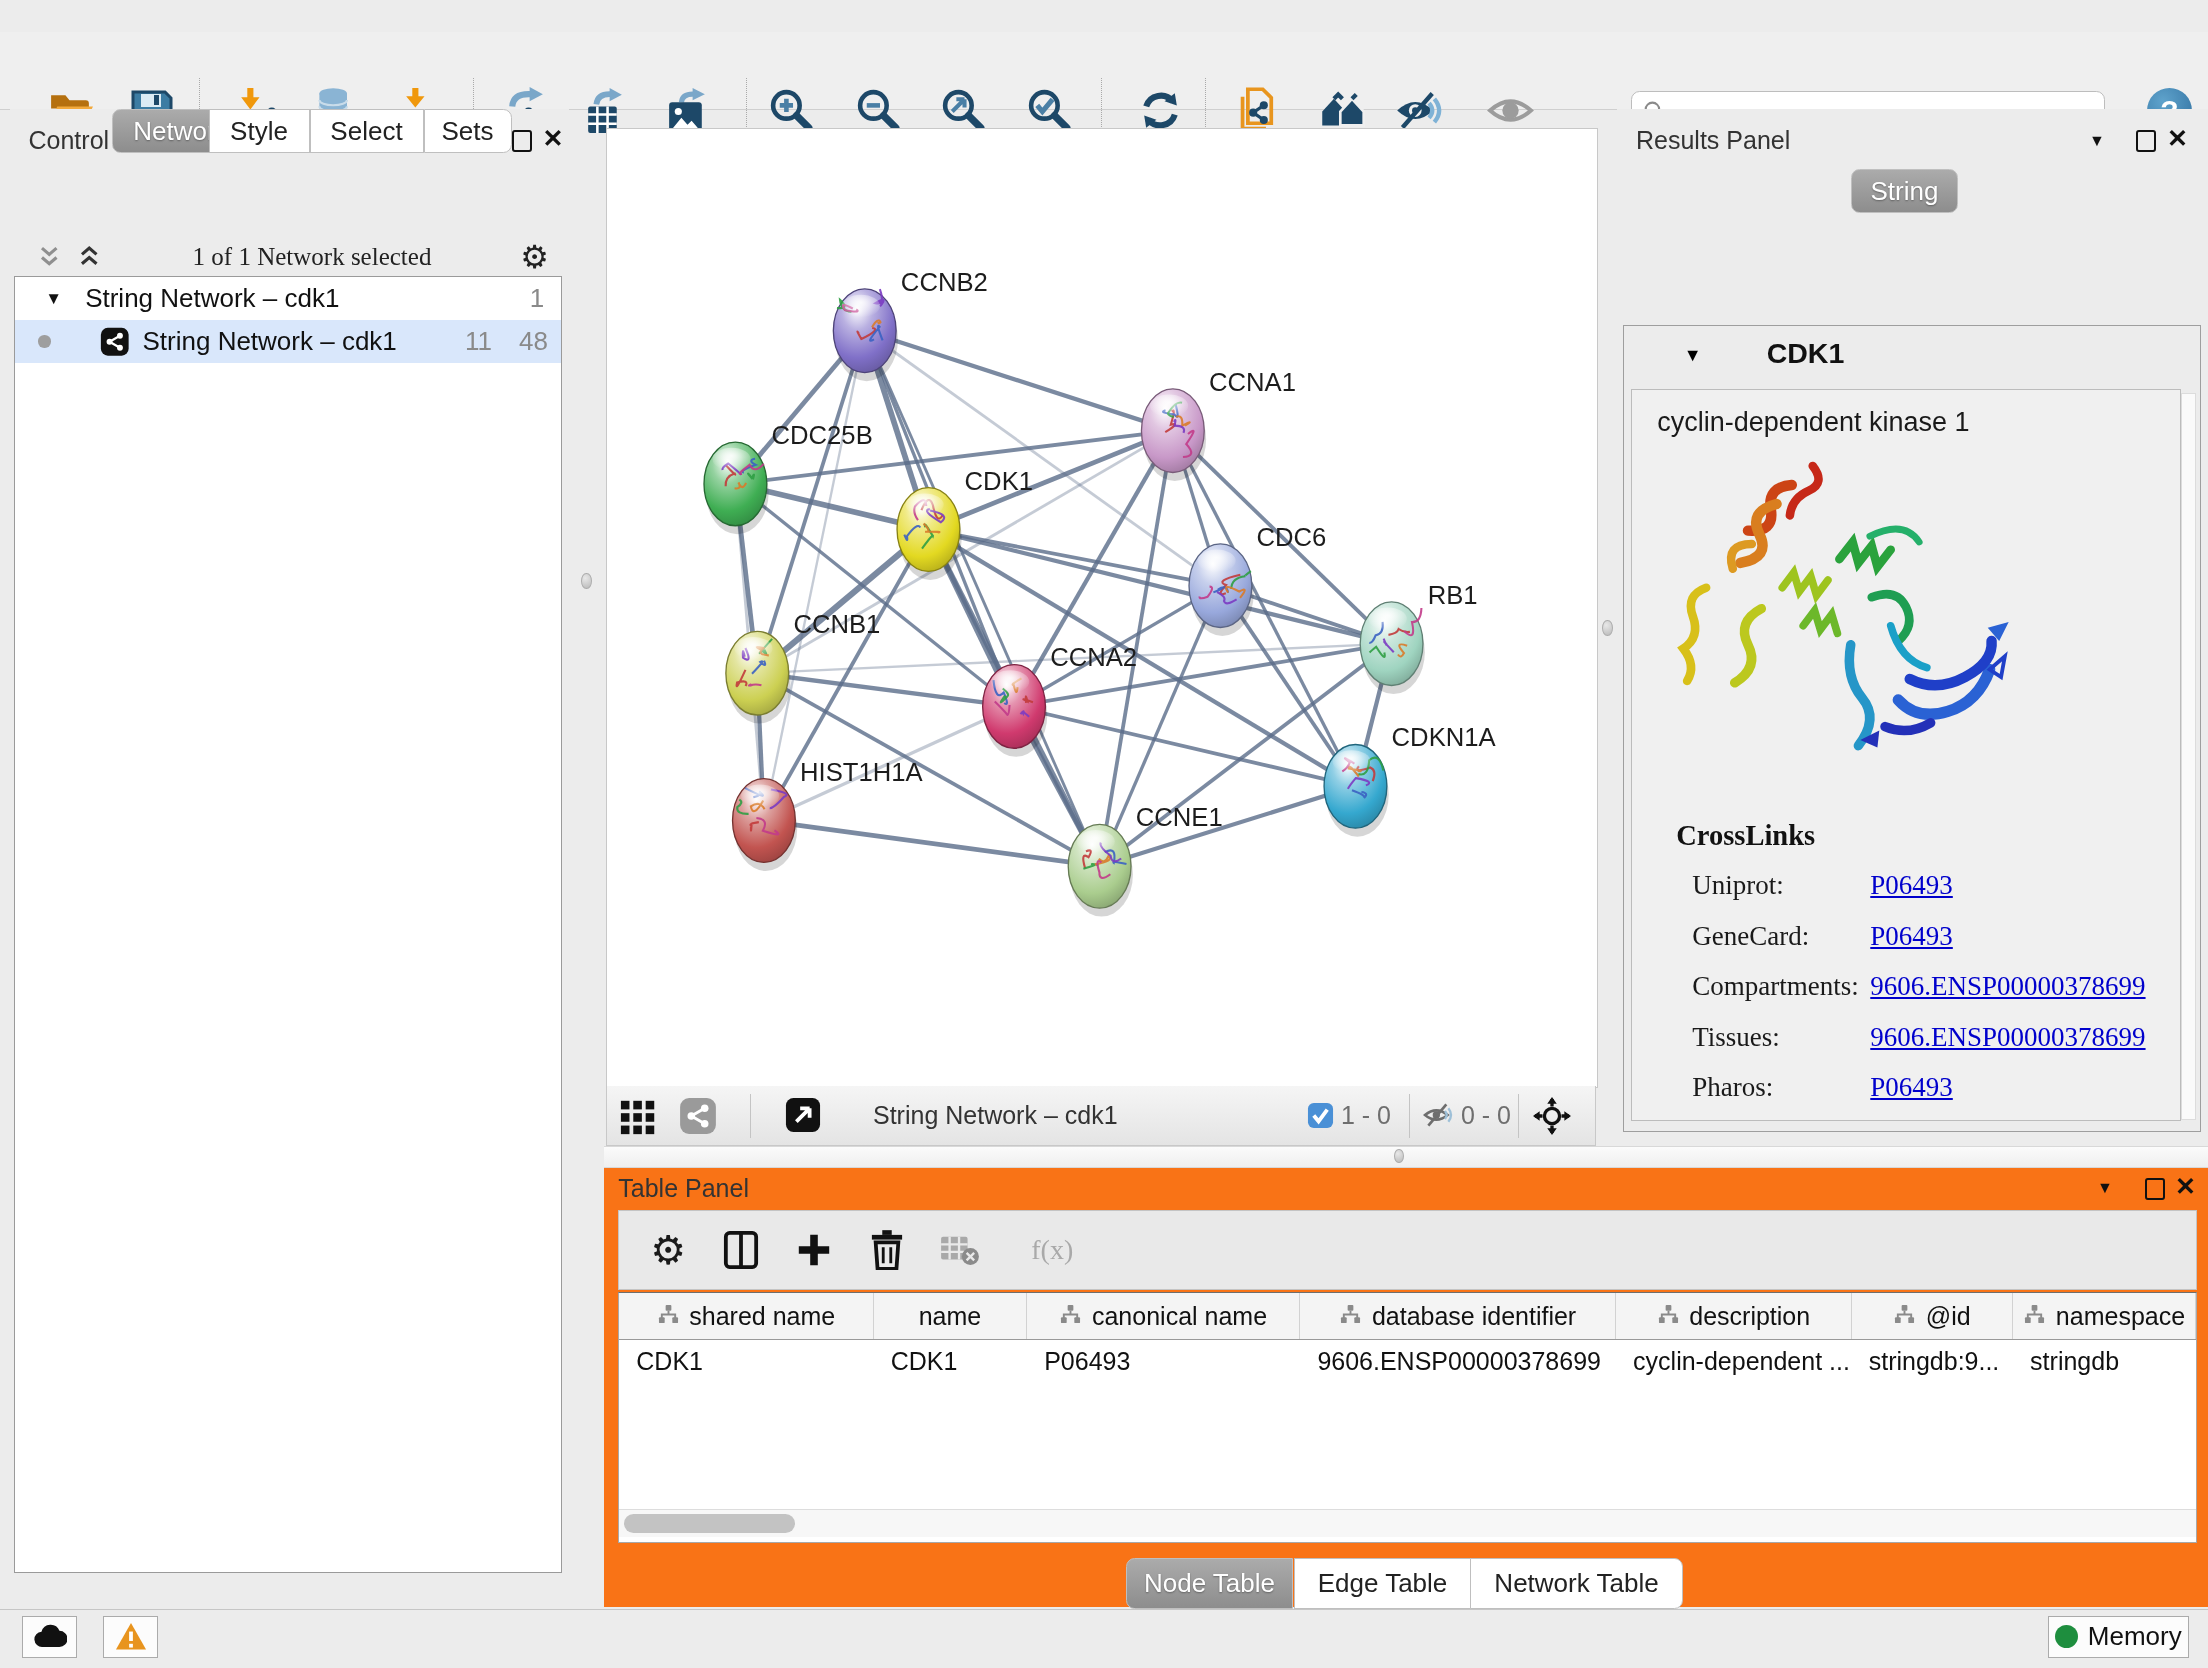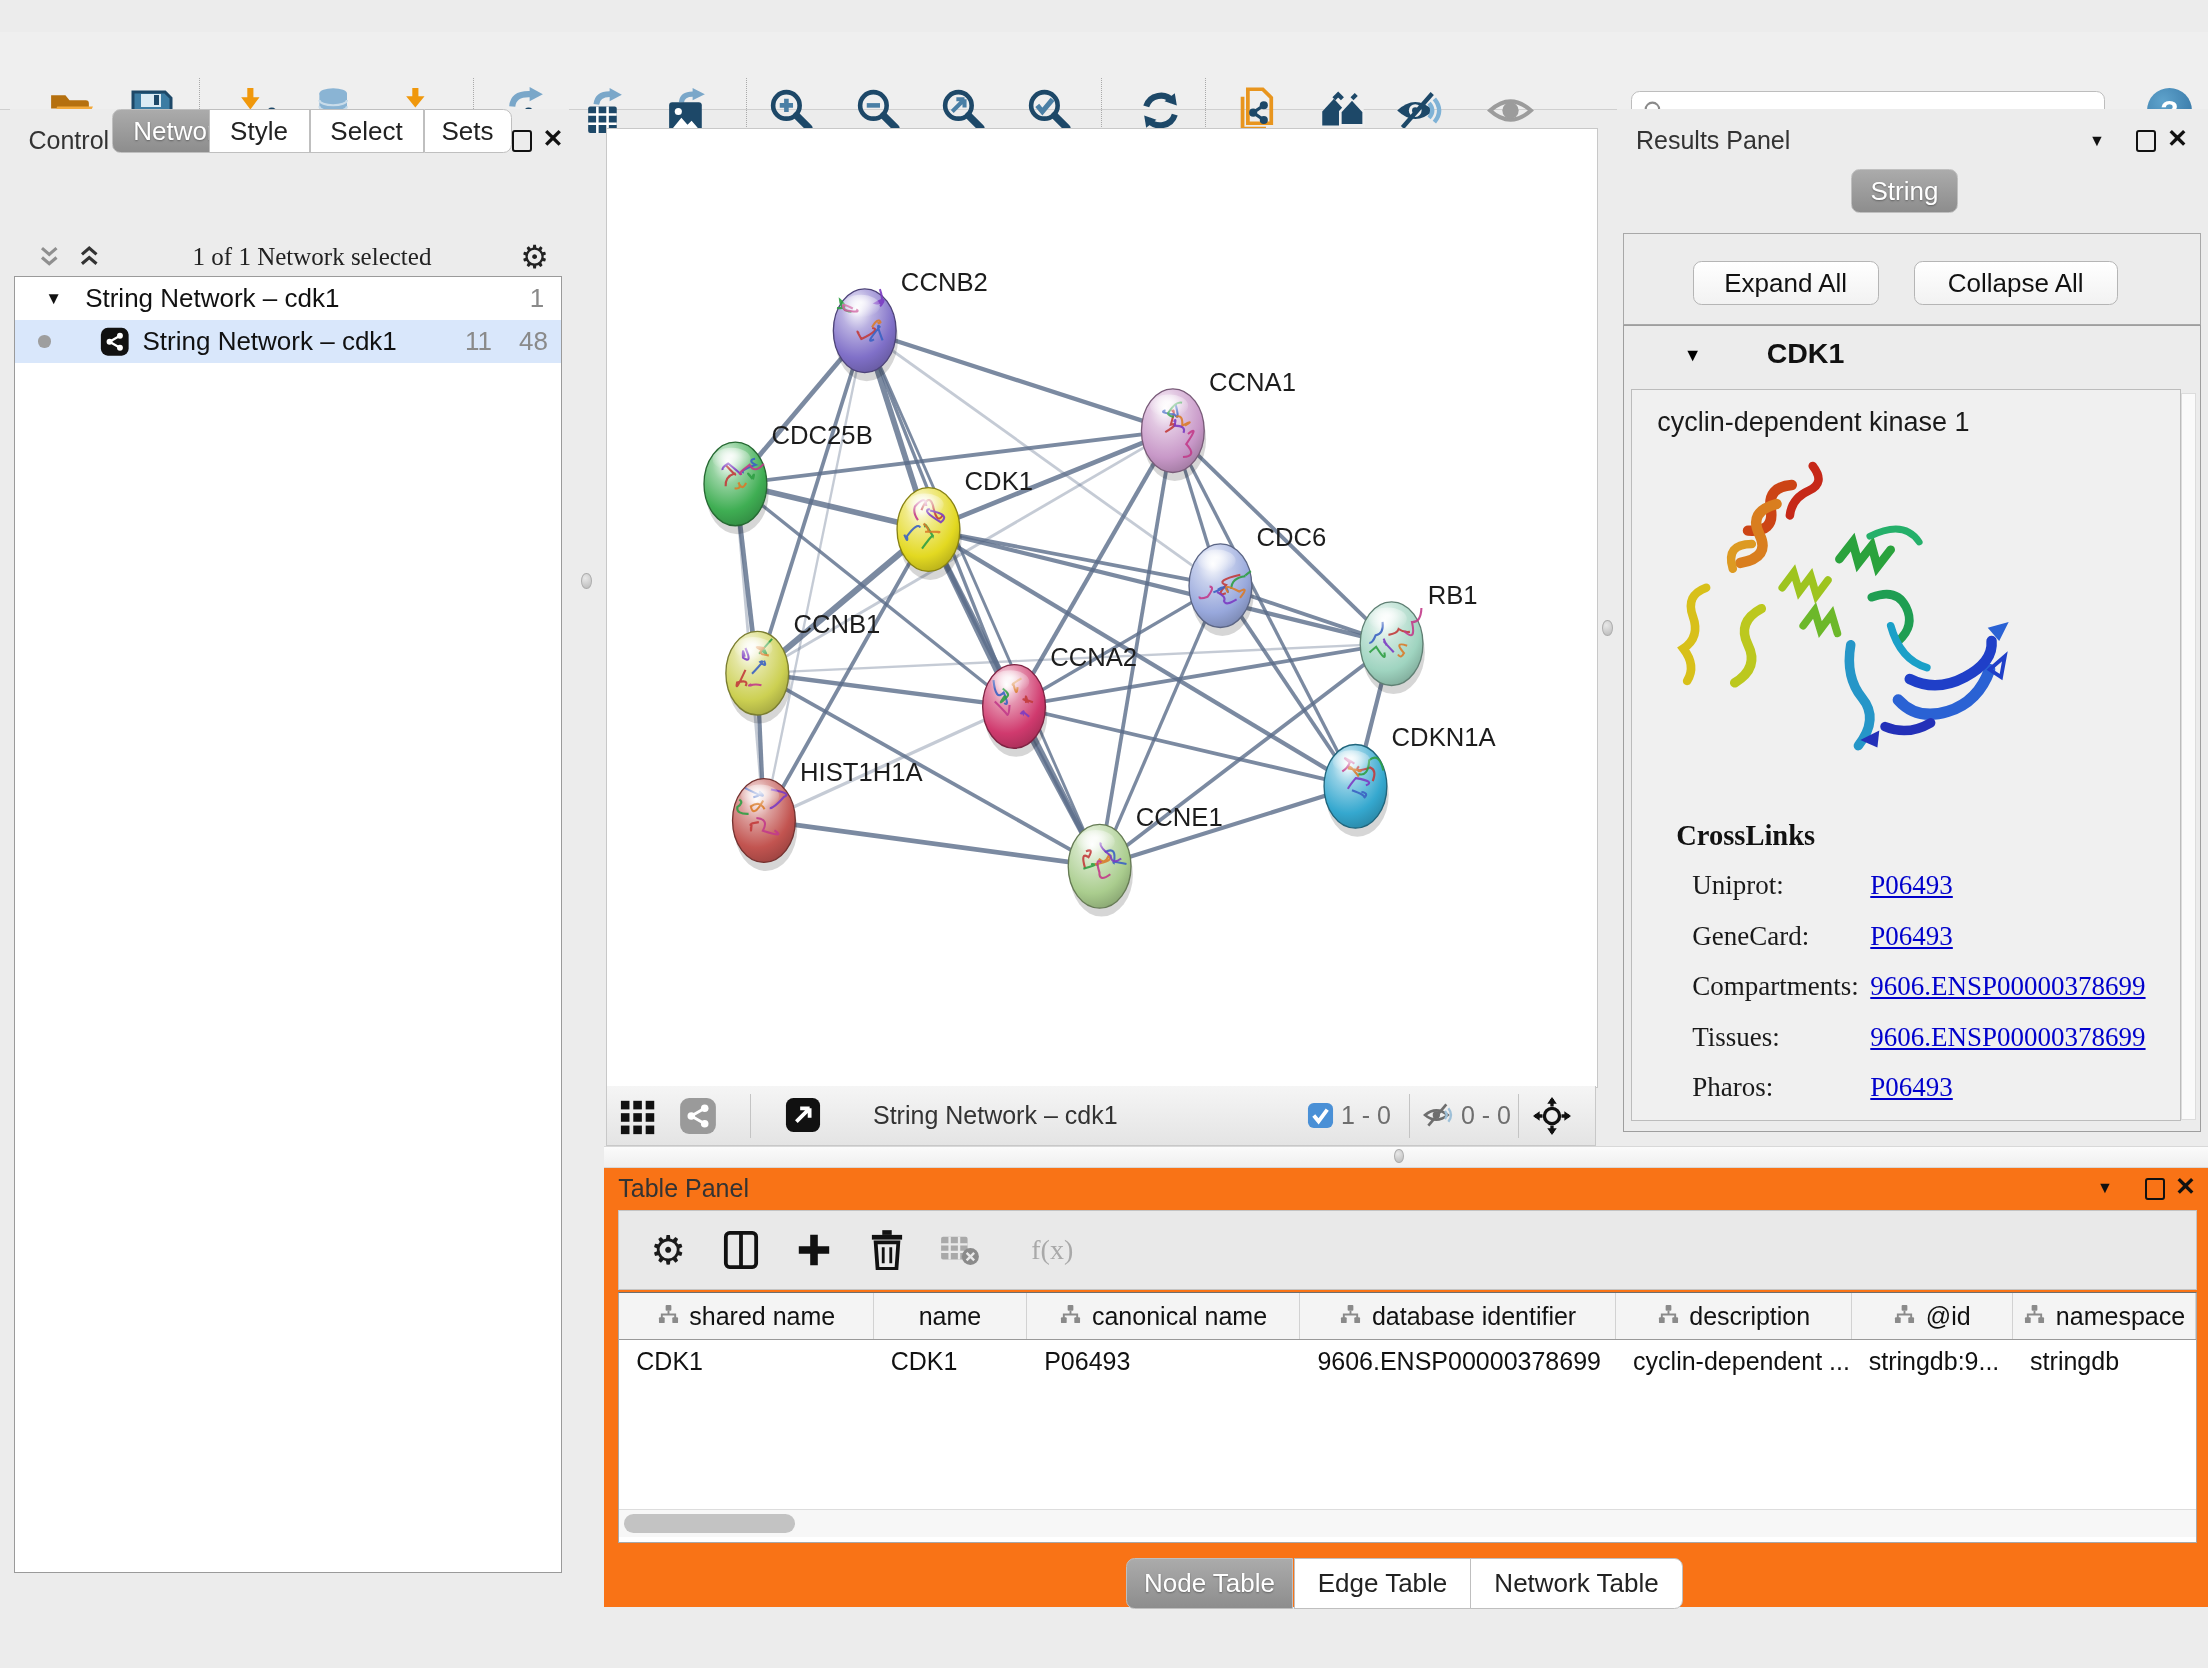--- a/index.html
+++ b/index.html
@@ -642,24 +642,20 @@
   <div class="grip" style="left:1602px;top:620px"></div>
 
   <div id="results-panel" class="abs">
     <div class="panel-title abs" style="left:19px;top:17px">Results Panel</div>
     <span class="win-ico abs ico-tri" style="left:472px;top:23px">▼</span>
     <span class="win-ico abs" style="left:519px;top:21px">
         <span class="ico-box"></span>
       </span>
     <span class="win-ico abs ico-x" style="left:550px;top:15px">✕</span>
     <div class="tab active" style="position:absolute;left:234px;top:60px;width:107px;height:44px;border-radius:8.6px">String</div>
-    <div id="rp-btnbox">
-      <div class="rp-btn" style="left:69px;width:186px">Expand All</div>
-      <div class="rp-btn" style="left:290px;width:204px">Collapse All</div>
-    </div>
     <div id="rp-box">
       <span class="abs" style="left:60px;top:19px;font-size:18px">▼</span>
       <span class="abs" style="left:143px;top:11.4px;font-size:28.5px;font-weight:bold;color:#111">CDK1</span>
       <div id="rp-content">
         <div class="abs" style="left:25px;top:17px;font-size:27px;color:#1a1a1a">cyclin-dependent kinase 1</div>
         <svg class="abs" style="left:38px;top:55px" width="352" height="333" viewBox="0 0 370 350">
           <g fill="none" stroke-linecap="round">
             <path d="M150 22q14 18-4 26t-20 26" stroke="#c62818" stroke-width="9"></path>
             <path d="M128 42q-26 2-22 26t-24 22" stroke="#cc4415" stroke-width="11"></path>
             <path d="M112 62q-30 8-18 32t-20 30" stroke="#d97e1f" stroke-width="11"></path>
@@ -837,15 +833,33 @@
     <div id="tp-scroll">
       <div id="tp-thumb"></div>
     </div>
     <div id="tp-tabs">
       <div class="tab active" style="left:522px;top:390px;width:167px;border-radius:8.6px 0 0 8.6px">Node Table</div>
       <div class="tab" style="left:690px;top:390px;width:177px">Edge Table</div>
       <div class="tab" style="left:866px;top:390px;width:213px;border-radius:0 8.6px 8.6px 0">Network Table</div>
     </div>
   </div>
 
+  <div id="bottom-bar" class="abs">
+    <div class="bb-btn" style="left:22px;width:55px">
+      <svg width="34" height="25" viewBox="0 0 36 26">
+          <path d="M10 24a8 8 0 0 1-1-16 10 10 0 0 1 19-1 7 7 0 0 1 0 17z" fill="#111"></path>
+        </svg>
+    </div>
+    <div class="bb-btn" style="left:103px;width:55px">
+      <svg width="32" height="28.5" viewBox="0 0 34 30">
+          <path d="M17 1 L33 29 H1z" fill="#e8941e"></path>
+          <rect x="15" y="10" width="4" height="10" fill="#fff"></rect>
+          <rect x="15" y="23" width="4" height="4" fill="#fff"></rect>
+        </svg>
+    </div>
+    <div class="bb-btn" id="memory-btn">
+      <span class="green-dot"></span>
+      <span>Memory</span>
+    </div>
+  </div>
 
 </div>
 
 
 </body></html>

